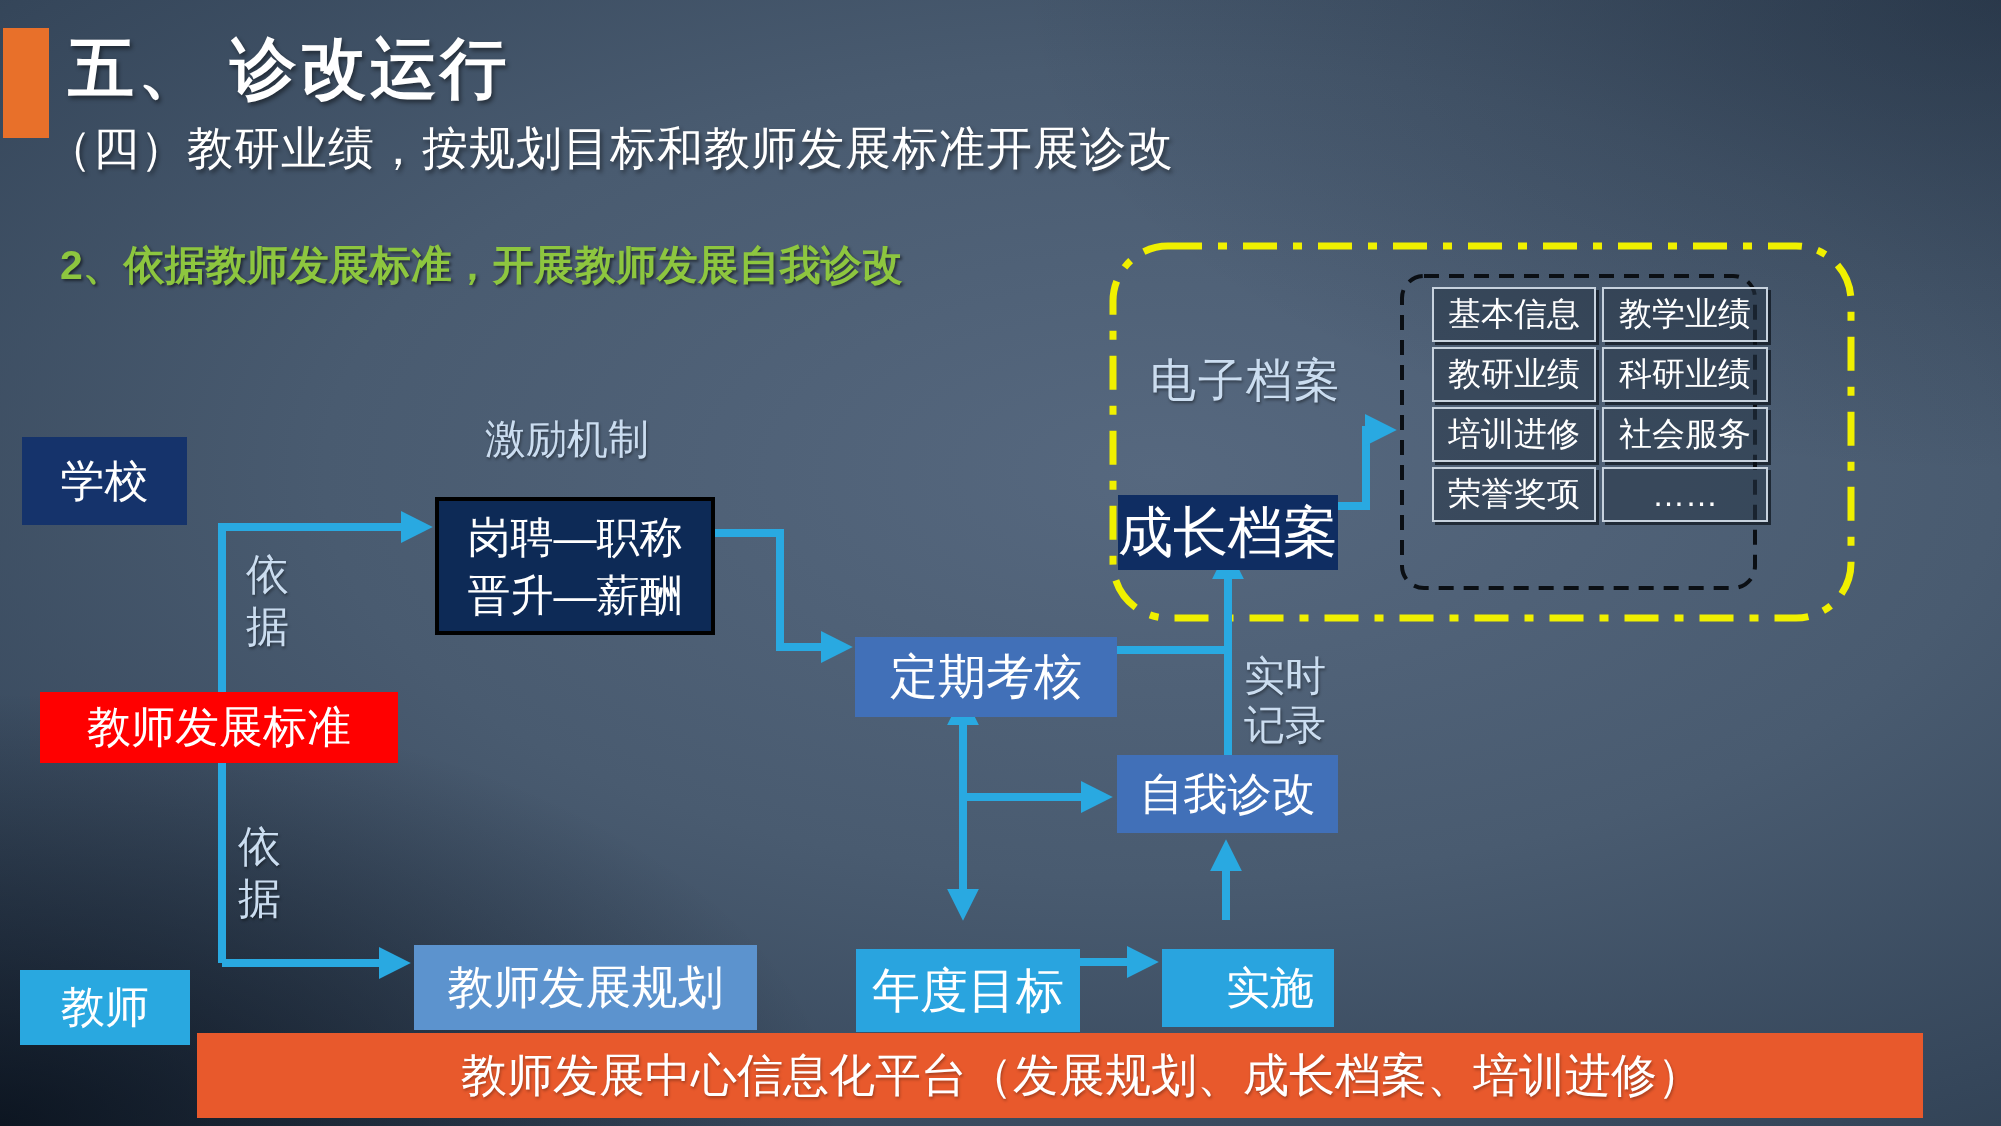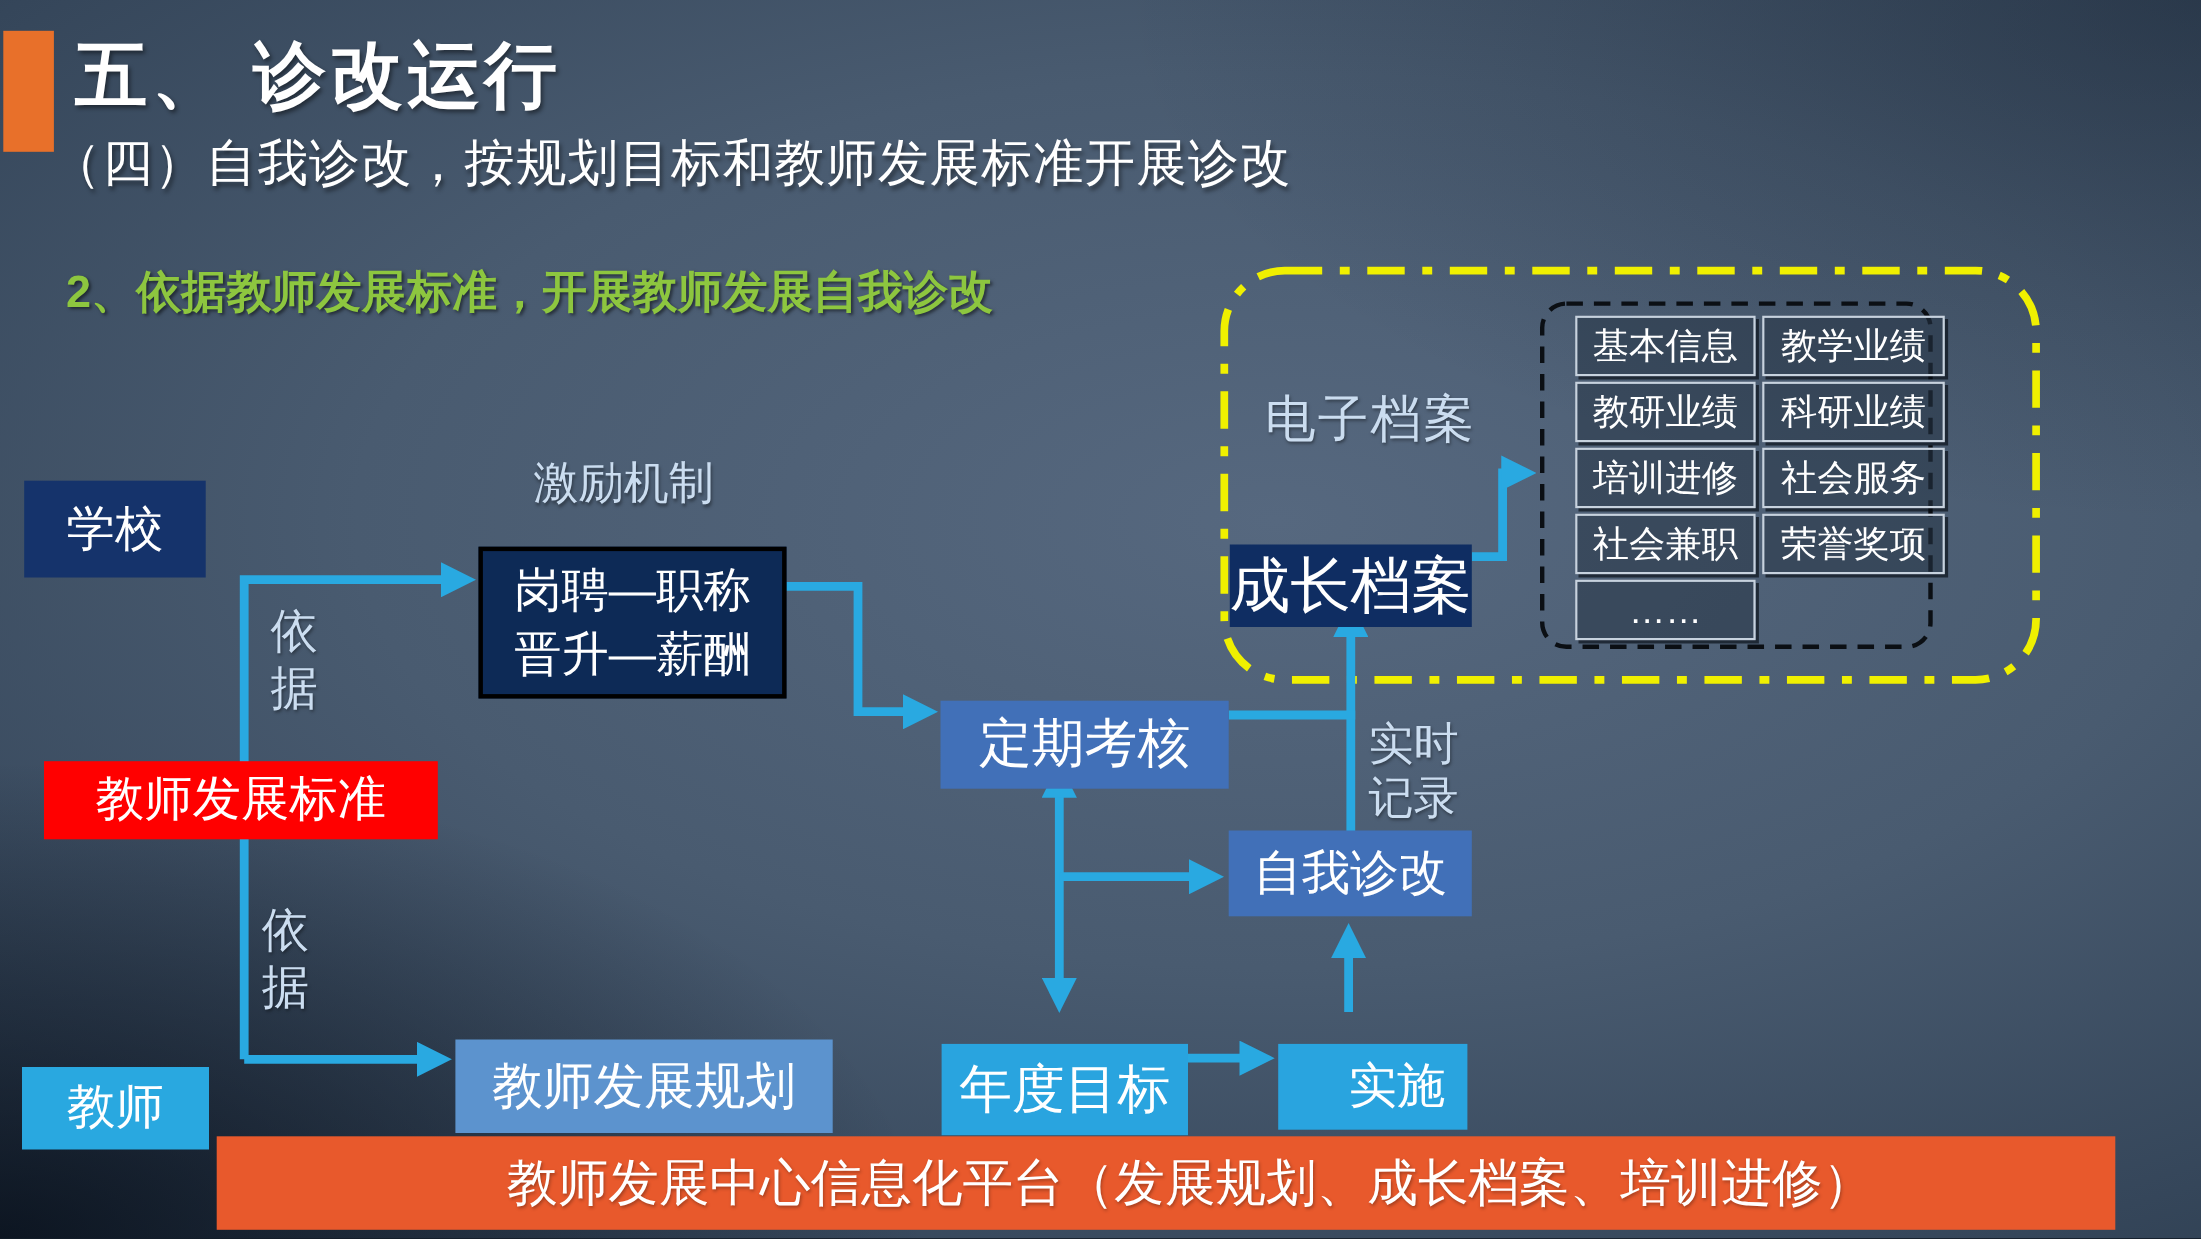--- a/index.html
+++ b/index.html
@@ -75,21 +75,21 @@
       <path d="M 1080 962 L 1146 962" marker-end="url(#arw)"></path>
       <path d="M 1226 920 L 1226 852" marker-end="url(#arw)"></path>
       <path d="M 1228 758 L 1228 560" marker-end="url(#arw)"></path>
       <path d="M 1117 650 L 1232 650"></path>
       <path d="M 1338 506 L 1366 506 L 1366 430 L 1384 430" marker-end="url(#arw)"></path>
     </g>
   </svg>
 
   <div class="accent-bar"></div>
   <div class="title">五、 诊改运行</div>
-  <div class="subtitle">（四）自我诊改，按规划目标和教师发展标准开展诊改</div>
+  <div class="subtitle">（四）教研业绩，按规划目标和教师发展标准开展诊改</div>
   <div class="point">2、依据教师发展标准，开展教师发展自我诊改</div>
 
   <div class="node school">学校</div>
   <div class="abs pale vert basis-upper">依据</div>
   <div class="node standard">教师发展标准</div>
   <div class="abs pale vert basis-lower">依据</div>
   <div class="node teacher">教师</div>
 
   <div class="abs pale incentive-label">激励机制</div>
   <div class="node incentive">
@@ -107,21 +107,20 @@
 
   <div class="abs pale earchive-label">电子档案</div>
   <div class="node growth">成长档案</div>
   <div class="archive-grid">
     <div class="cell">基本信息</div>
     <div class="cell">教学业绩</div>
     <div class="cell">教研业绩</div>
     <div class="cell">科研业绩</div>
     <div class="cell">培训进修</div>
     <div class="cell">社会服务</div>
-    <div class="cell">社会兼职</div>
     <div class="cell">荣誉奖项</div>
     <div class="cell">……</div>
   </div>
 
   <div class="footer-bar">
     <span>教师发展中心信息化平台（发展规划、成长档案、培训进修）</span>
   </div>
 
 </div>
 

